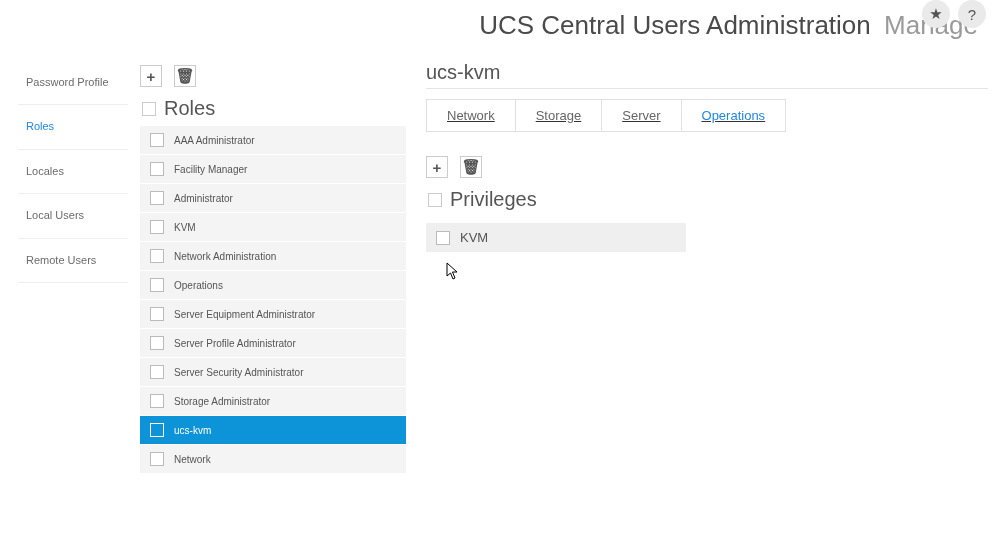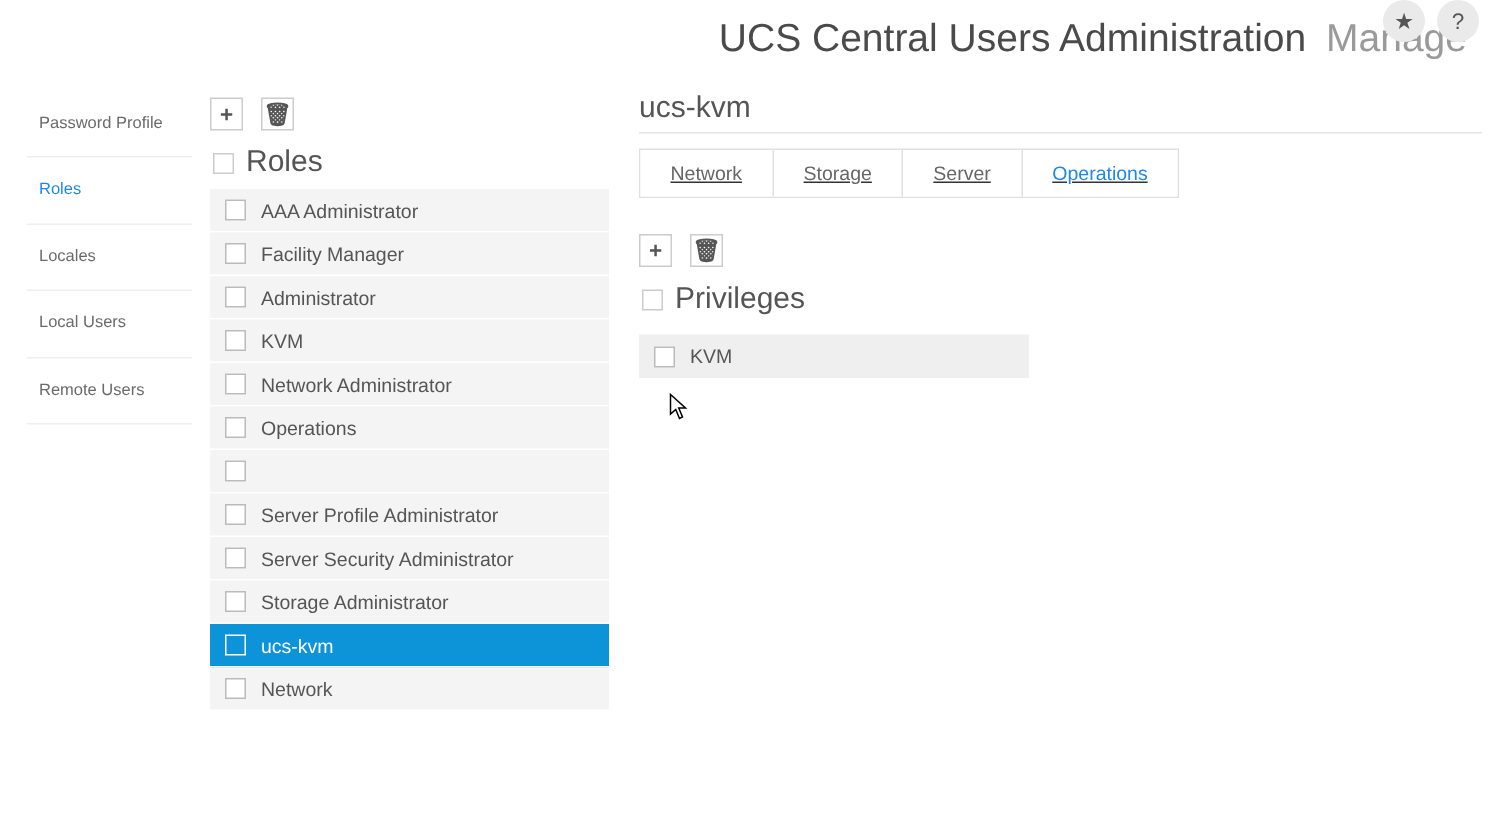--- a/index.html
+++ b/index.html
@@ -43,21 +43,21 @@
     .sidebar-item.active { color: #1e88e5; }
     .main { flex: 0 0 266px; margin-right: 20px; }
     .toolbar { display:flex; gap:12px; padding: 4px 0; }
     .icon-btn { width:22px; height:22px; border:1px solid #ccc; background:#fff; display:flex; align-items:center; justify-content:center; font-size:15px; color:#555; cursor:pointer; font-weight:bold; }
     .section-title { font-size: 20px; color: #555; padding: 6px 0 6px 2px; display:flex; align-items:center; }
     .chkplaceholder { display:inline-block; width:14px; height:14px; border:1px solid #ccc; margin-right:8px; background:#fff; }
     .role-list { display:flex; flex-direction:column; }
     .role-item {
       display:flex; align-items:center;
       padding: 6px 10px;
-      font-size: 13px;
+      font-size: 10px;
       color:#555;
       background:#f4f4f4;
       border-bottom:1px solid #fff;
       cursor:pointer;
       height:29px;
     }
     .role-item .chk { width:14px; height:14px; border:1px solid #bbb; background:#fff; margin-right:10px; flex-shrink:0; }
     .role-item.selected { background:#0d93d8; color:#fff; }
     .role-item.selected .chk { border-color:#fff; background:#0d93d8; }
     .detail { flex:1; padding: 0 10px 0 0; }
@@ -123,28 +123,29 @@
         <div class="role-item">
           <span class="chk"></span>
           <span>Administrator</span>
         </div>
         <div class="role-item">
           <span class="chk"></span>
           <span>KVM</span>
         </div>
         <div class="role-item">
           <span class="chk"></span>
-          <span>Network Administrator</span>
+          <span>Network Administration</span>
         </div>
         <div class="role-item">
           <span class="chk"></span>
           <span>Operations</span>
         </div>
         <div class="role-item">
           <span class="chk"></span>
+          <span>Server Equipment Administrator</span>
         </div>
         <div class="role-item">
           <span class="chk"></span>
           <span>Server Profile Administrator</span>
         </div>
         <div class="role-item">
           <span class="chk"></span>
           <span>Server Security Administrator</span>
         </div>
         <div class="role-item">

